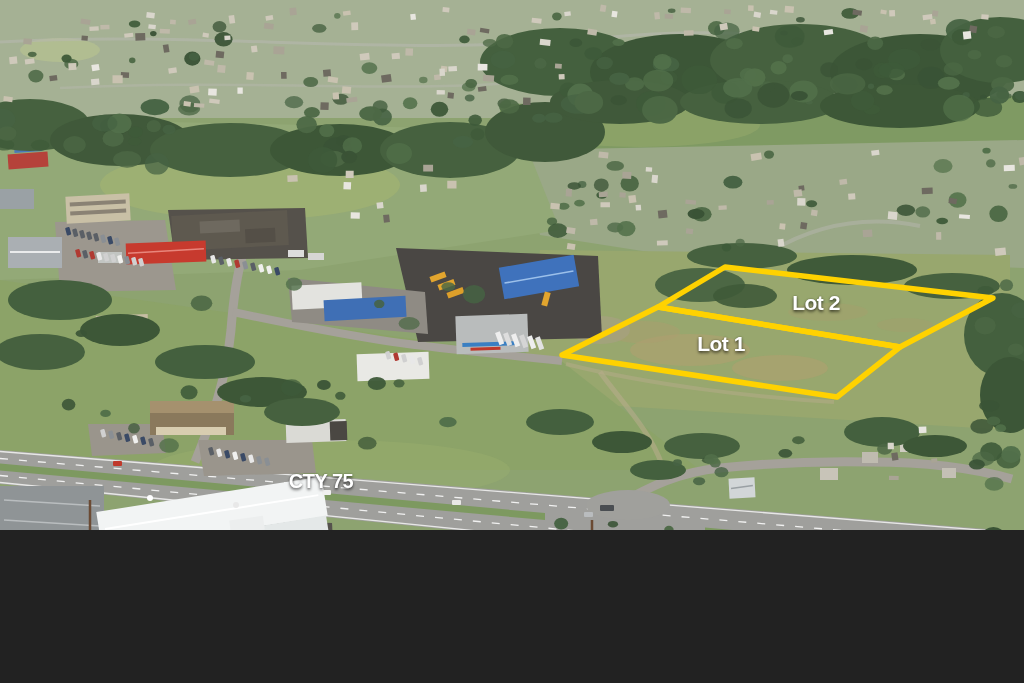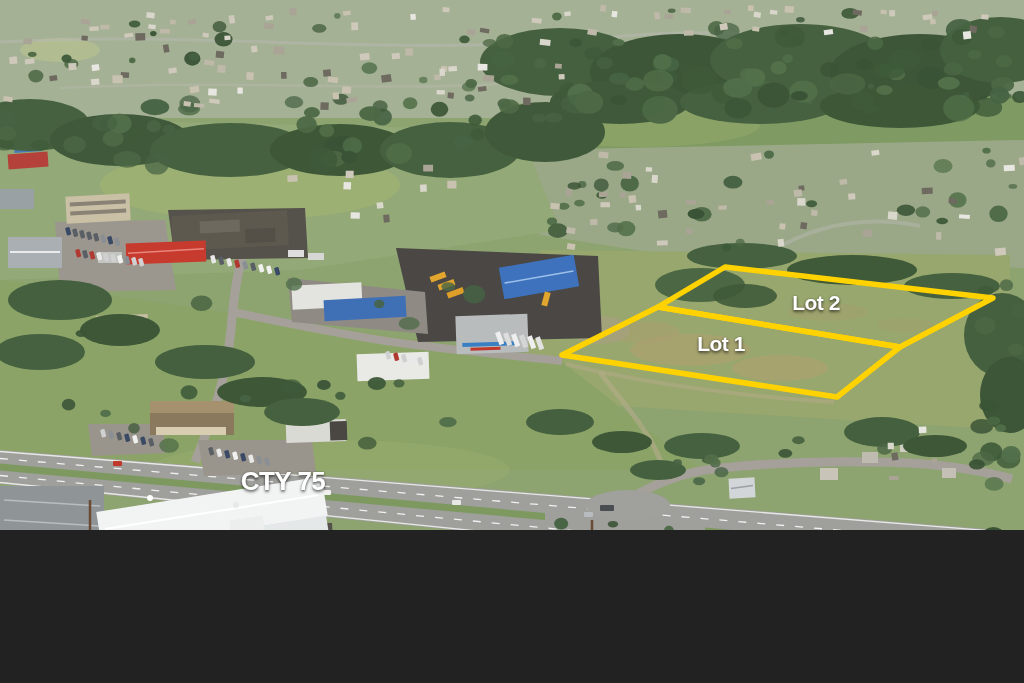--- a/index.html
+++ b/index.html
@@ -3,21 +3,21 @@
 <meta charset="utf-8">
 <style>
   html,body{margin:0;padding:0;background:#222;}
   #photo{position:relative;width:1024px;height:530px;overflow:hidden;background:#4d7c0f;
          font-family:"Liberation Sans",sans-serif;padding-left:48px;}
   #photo svg{position:absolute;left:0;top:0;}
   .map-label{position:absolute;transform:translate(-50%,-50%);color:var(--label-color,#fff);
      font-weight:bold;letter-spacing:-0.5px;white-space:nowrap;
      text-shadow:0 2px 3px rgba(0,0,0,.55),0 0 2px rgba(0,0,0,.35);z-index:5;}
   .lot-label{font-size:21px;}
-  .hwy-label{font-size:26px;}
+  .hwy-label{font-size:20px;margin-left:38px;}
   .lot-poly{fill:none;stroke:var(--lot-yellow,#FFD200);stroke-width:5.5;stroke-linejoin:round;}
 </style>
 </head>
 <body>
 
 <div id="photo">
 <svg id="scene" width="1024" height="683" viewBox="0 0 1024 683">
 
   <g id="terrain">
     <rect x="0" y="0" width="1024" height="683" fill="#8da370"></rect>

